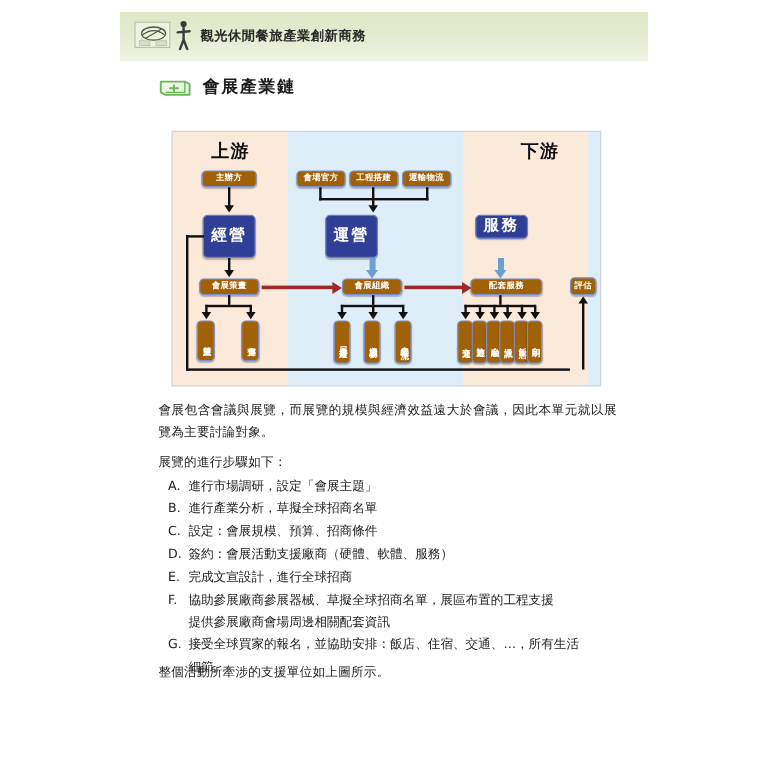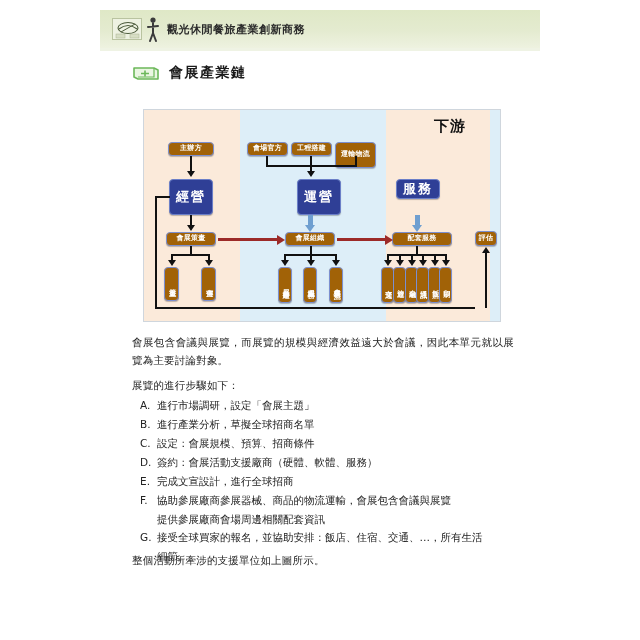--- a/index.html
+++ b/index.html
@@ -194,20 +194,21 @@
     <div class="sec-title">會展產業鏈</div>
   </div>
 
   <div class="diagram">
 
     <div class="col-bg col-up"></div>
     <div class="col-bg col-mid"></div>
     <div class="col-bg col-down"></div>
     <div class="col-bg col-eval"></div>
 
+    <div class="col-head ch-up">上游</div>
     <div class="col-head ch-down">下游</div>
 
     <div class="node sm" style="left:24px; top:32px; width:46px; height:14px;">主辦方</div>
 
     <div class="ln v" style="left:46px; top:46px; height:17px;"></div>
     <div class="arrow-d" style="left:43px; top:61px;"></div>
 
     <div class="node big" style="left:25px; top:69px; width:44px; height:36px;">經營</div>
 
     <div class="ln v" style="left:46px; top:105px; height:12px;"></div>
@@ -224,29 +225,29 @@
     <div class="ln v" style="left:27px; top:144px; height:7px;"></div>
     <div class="ln v" style="left:64px; top:144px; height:7px;"></div>
     <div class="arrow-d" style="left:24px; top:150px;"></div>
     <div class="arrow-d" style="left:61px; top:150px;"></div>
 
     <div class="node vert" style="left:20px; top:157px; width:15px; height:34px;">策畫</div>
     <div class="node vert" style="left:57px; top:157px; width:15px; height:34px;">宣傳</div>
 
     <div class="node sm" style="left:103px; top:32px; width:41px; height:14px;">會場官方</div>
     <div class="node sm" style="left:147px; top:32px; width:41px; height:14px;">工程搭建</div>
-    <div class="node sm" style="left:191px; top:32px; width:41px; height:26px;">運輸物流</div>
+    <div class="node sm" style="left:191px; top:32px; width:41px; height:14px;">運輸物流</div>
 
     <div class="ln v" style="left:122px; top:46px; height:11px;"></div>
     <div class="ln v" style="left:211px; top:46px; height:11px;"></div>
     <div class="ln h" style="left:122px; top:55px; width:91px;"></div>
     <div class="ln v" style="left:166px; top:46px; height:17px;"></div>
     <div class="arrow-d" style="left:163px; top:61px;"></div>
 
-    <div class="node big" style="left:153px; top:69px; width:44px; height:36px;">運營</div>
+    <div class="node big" style="left:127px; top:69px; width:44px; height:36px;">運營</div>
 
     <div class="ln thickblue" style="left:164px; top:105px; height:12px;"></div>
     <div class="arrow-d blue" style="left:161px; top:115px;"></div>
 
     <div class="node sm" style="left:141px; top:122px; width:50px; height:14px;">會展組織</div>
 
     <div class="ln v" style="left:166px; top:136px; height:8px;"></div>
     <div class="ln h" style="left:140px; top:144px; width:52px;"></div>
     <div class="ln v" style="left:140px; top:144px; height:7px;"></div>
     <div class="ln v" style="left:166px; top:144px; height:7px;"></div>
@@ -318,21 +319,21 @@
     <div class="step">
       <span class="step-lbl">D.</span>
       <span class="step-txt">簽約：會展活動支援廠商（硬體、軟體、服務）</span>
     </div>
     <div class="step">
       <span class="step-lbl">E.</span>
       <span class="step-txt">完成文宣設計，進行全球招商</span>
     </div>
     <div class="step">
       <span class="step-lbl">F.</span>
-      <span class="step-txt">協助參展廠商參展器械、商品的物流運輸，會展包含會議與展覽</span>
+      <span class="step-txt">協助參展廠商參展器械、草擬全球招商名單，展區布置的工程支援</span>
     </div>
     <div class="step-sub">提供參展廠商會場周邊相關配套資訊</div>
     <div class="step">
       <span class="step-lbl">G.</span>
       <span class="step-txt">接受全球買家的報名，並協助安排：飯店、住宿、交通、…，所有生活</span>
     </div>
     <div class="step-sub">細節。</div>
   </div>
 
   <div class="body-text p3">整個活動所牽涉的支援單位如上圖所示。</div>

